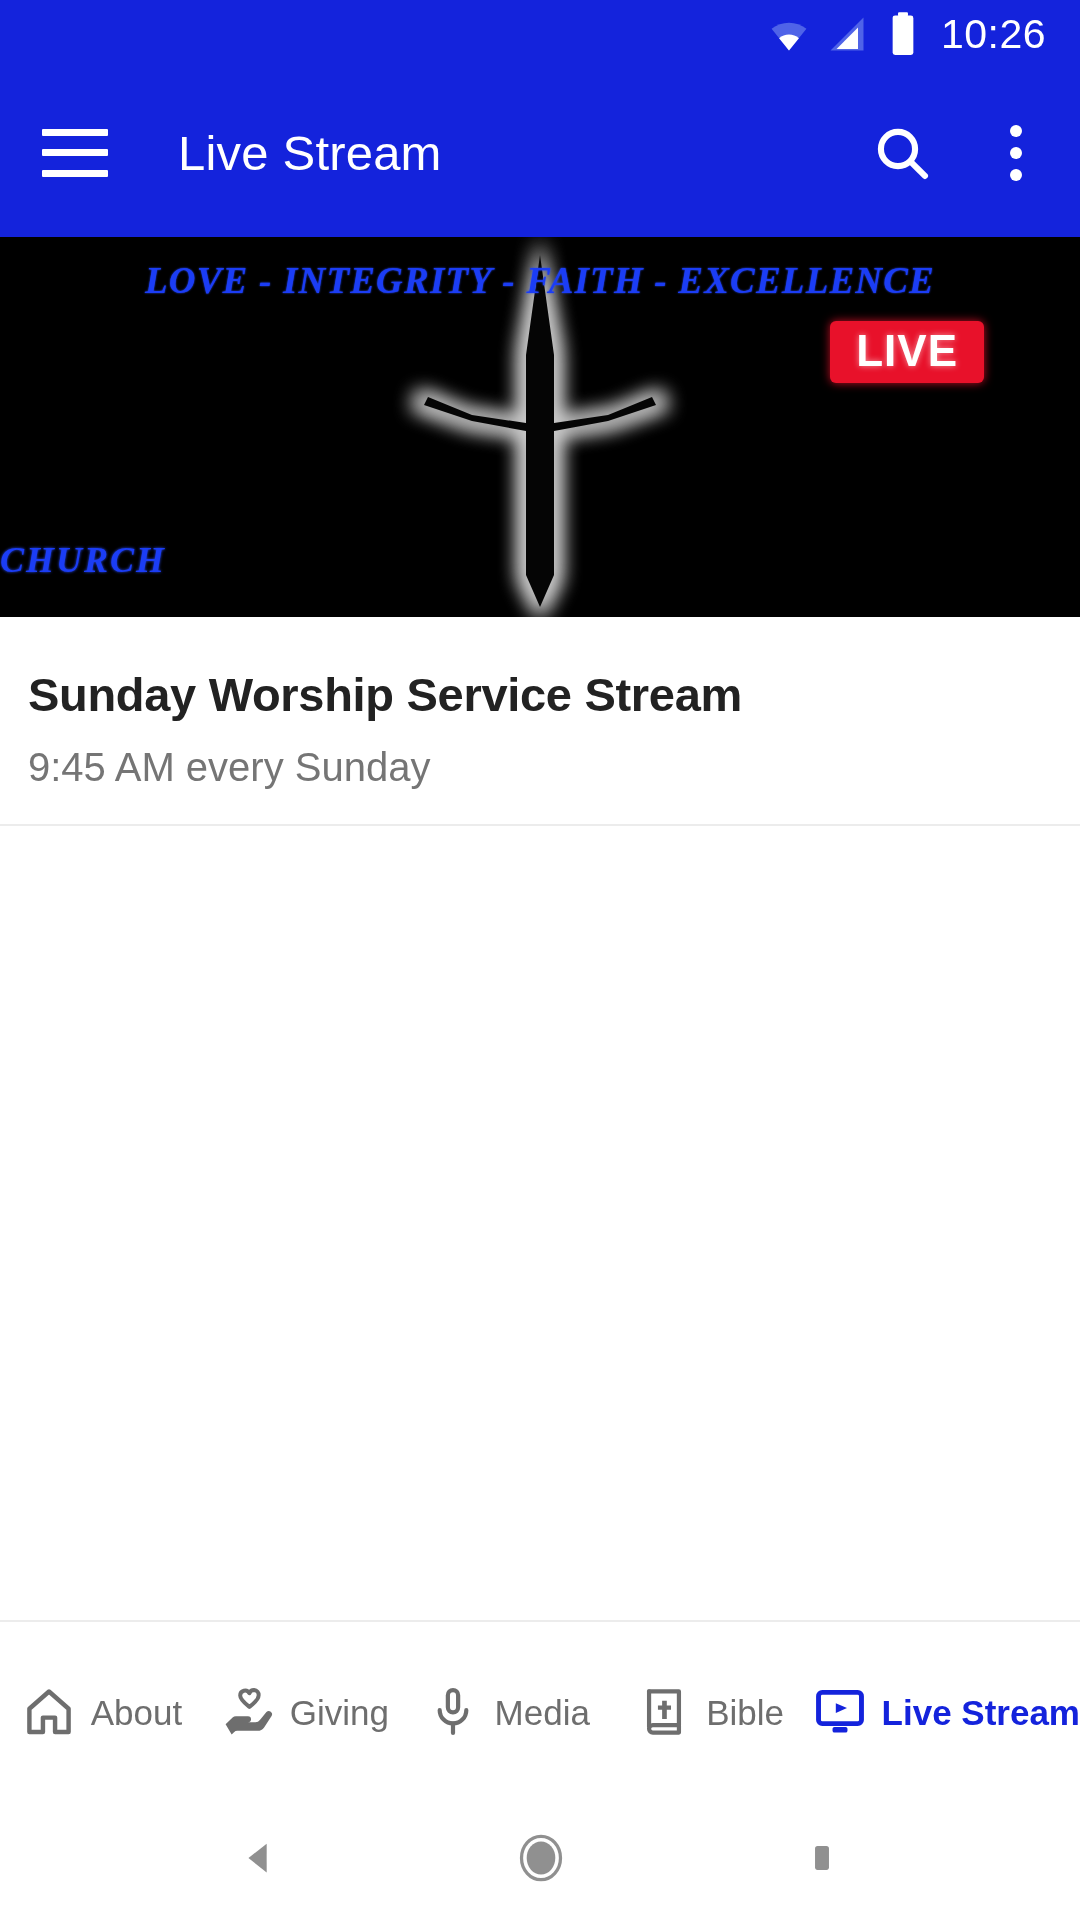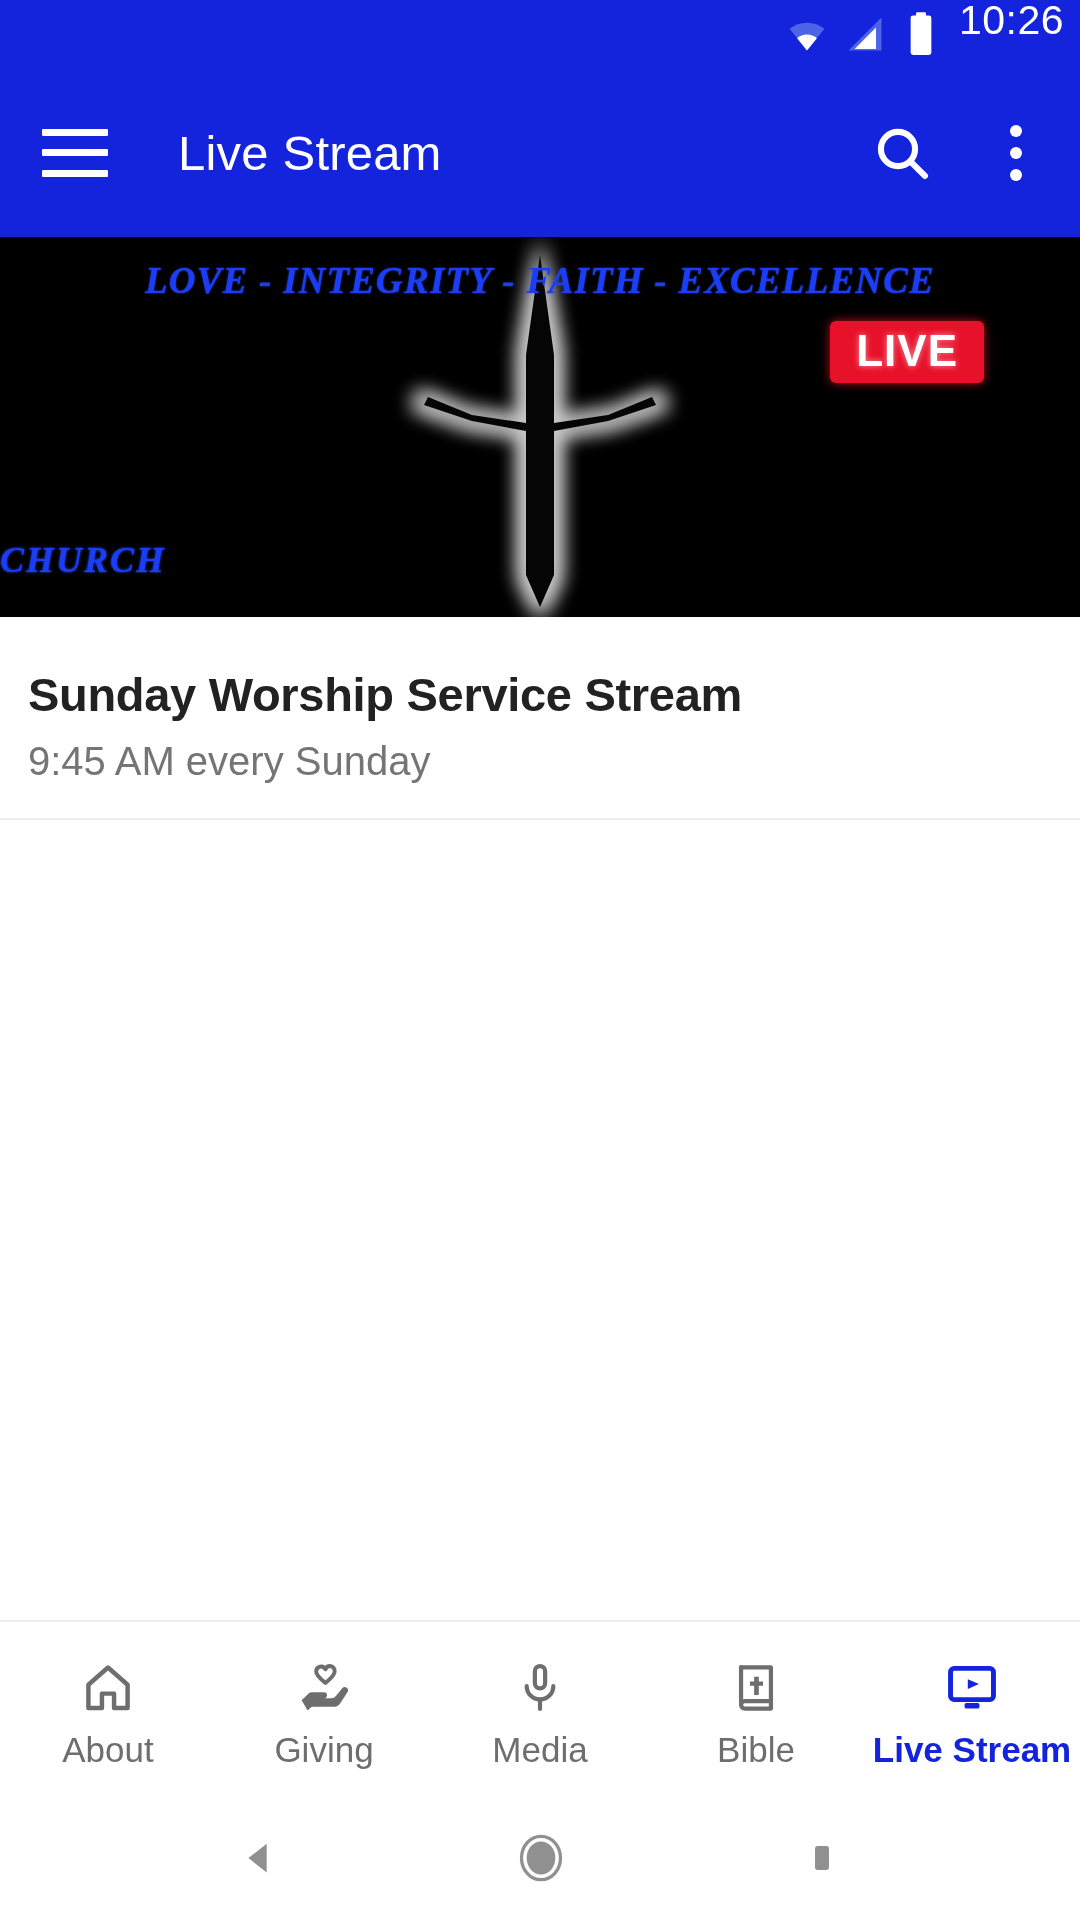--- a/index.html
+++ b/index.html
@@ -13,22 +13,22 @@
     position:relative;
     width:1080px; height:1920px;
     display:flex; flex-direction:column;
     background:#ffffff;
   }
 
   
   .statusbar {
     height:68px; flex:0 0 68px;
     background:#1423DC;
-    display:flex; justify-content:flex-end;
-    padding:0 16px 0 0;
+    display:flex; align-items:center; justify-content:flex-end;
+    padding:0 34px 0 0;
     gap:14px;
   }
   .statusbar .sb-icon { display:flex; align-items:center; }
   .clock {
     color:#ffffff; font-size:41px; font-weight:400;
     letter-spacing:0.5px; line-height:1; margin-left:4px;
   }
 
   
   .appbar {
@@ -97,37 +97,37 @@
     text-shadow:0 0 6px rgba(255,255,255,0.55);
   }
 
   
   .stream-info { padding:52px 48px 34px 28px; background:#fff; }
   .stream-title {
     font-size:47px; font-weight:bold; color:#222222;
     line-height:1.12; letter-spacing:-0.3px;
   }
   .stream-sub {
-    font-size:40px; color:#757575; margin-top:16px; line-height:1.15;
+    font-size:40px; color:#757575; margin-top:22px; line-height:1.15;
   }
   .divider { height:2px; background:#ececec; width:100%; }
 
   
   .content-spacer { flex:1 1 auto; background:#ffffff; }
 
   
   .bottomnav {
     flex:0 0 176px; height:176px;
     background:#ffffff;
     border-top:2px solid #ececec;
     display:flex; align-items:stretch;
   }
   .navitem {
     flex:1 1 0;
-    display:flex; flex-direction:column;
+    display:flex; 
     align-items:center; justify-content:center;
     gap:14px; cursor:pointer;
     padding-top:6px;
   }
   .navitem .navicon { height:60px; display:flex; align-items:center; justify-content:center; }
   .navitem .navlabel {
     font-size:35px; color:#6e6e6e; line-height:1; white-space:nowrap;
   }
   .navitem.active .navlabel { color:#1423DC; font-weight:bold; }
 

